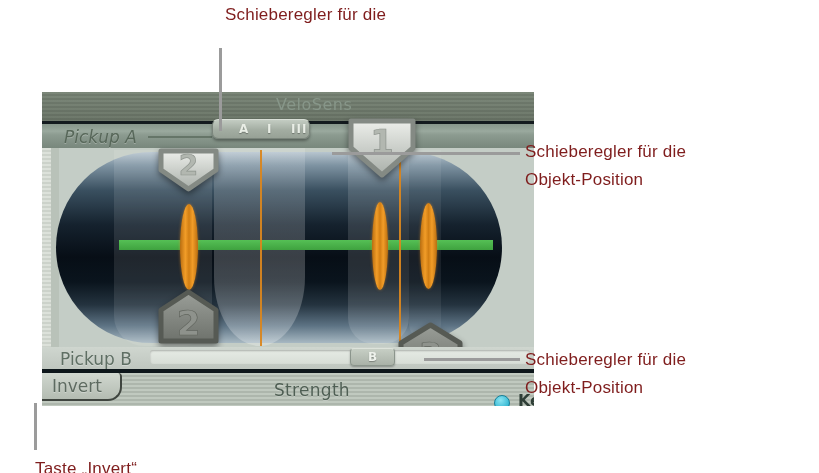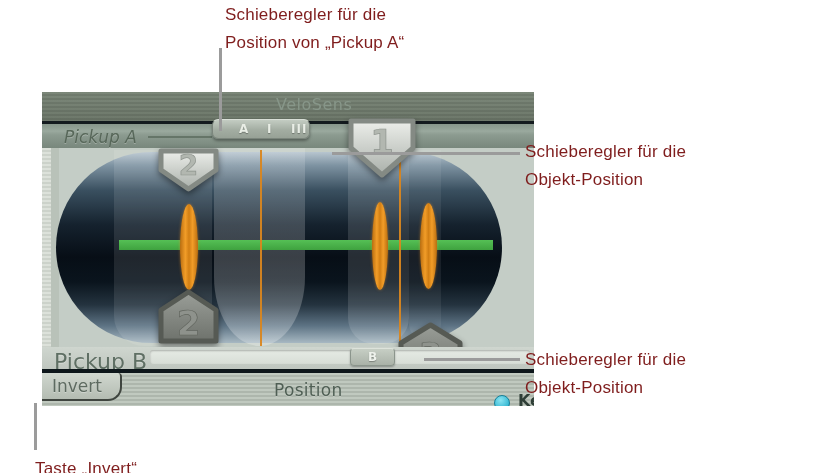--- a/index.html
+++ b/index.html
@@ -83,21 +83,21 @@
 
   .marker { filter:drop-shadow(0 3px 3px rgba(0,0,0,0.45)); overflow:visible; }
   #marker-2-top { left:115px; top:55px;  width:63px; height:45px; }
   #marker-1     { left:305px; top:25px;  width:70px; height:61px; }
   #marker-2-bot { left:115px; top:196px; width:63px; height:57px; }
   #marker-3     { left:355px; top:229px; width:67px; height:56px; }
   .marker text { font-family:"DejaVu Sans", sans-serif; font-weight:bold; }
 
   #row-pickup-b { left:0; top:255px; width:492px; height:22px;
     background:linear-gradient(180deg,#cfd6cf,#bfc6bf); }
-  #pickup-b-label { left:12px; top:2px; font-size:22px; color:#5f6f64;
+  #pickup-b-label { left:18px; top:2px; font-size:17px; color:#5f6f64;
     text-shadow:0 1px 0 rgba(255,255,255,0.3); }
   #track-b { left:108px; top:3px; width:380px; height:14px; border-radius:3px;
     background:linear-gradient(180deg,#e6ebe5,#d7ddd6);
     box-shadow:inset 0 1px 2px rgba(0,0,0,0.25); }
   #handle-b { left:308px; top:1px; width:45px; height:18px; border-radius:4px;
     background:linear-gradient(180deg,#c6cec4 0%,#aab2a8 100%);
     border:1px solid #8b958c; border-top-color:#dde3db;
     box-shadow:0 1px 2px rgba(0,0,0,0.3);
     display:flex; align-items:center; justify-content:center;
     color:#eef2ec; font-size:12px; font-weight:bold; text-shadow:0 1px 1px rgba(0,0,0,0.3); }
@@ -194,29 +194,28 @@
         <span>B</span>
       </div>
     </div>
 
     <div id="line-bottom" class="abs"></div>
 
     <div id="row-bottom" class="abs">
       <div id="invert-button" class="abs">
         <span>Invert</span>
       </div>
-      <div id="strength-label" class="abs">Position</div>
+      <div id="strength-label" class="abs">Strength</div>
       <div id="key-led" class="abs"></div>
       <div id="key-label" class="abs">Ke</div>
     </div>
   </div>
 
   <div id="callout-top" class="abs callout">
     <div>Schieberegler für die</div>
-    <div>Position von „Pickup A“</div>
   </div>
   <div id="conn-top" class="abs conn"></div>
 
   <div id="callout-right1" class="abs callout">
     <div>Schieberegler für die</div>
     <div>Objekt-Position</div>
   </div>
   <div id="conn-right1" class="abs conn"></div>
 
   <div id="callout-right2" class="abs callout">

